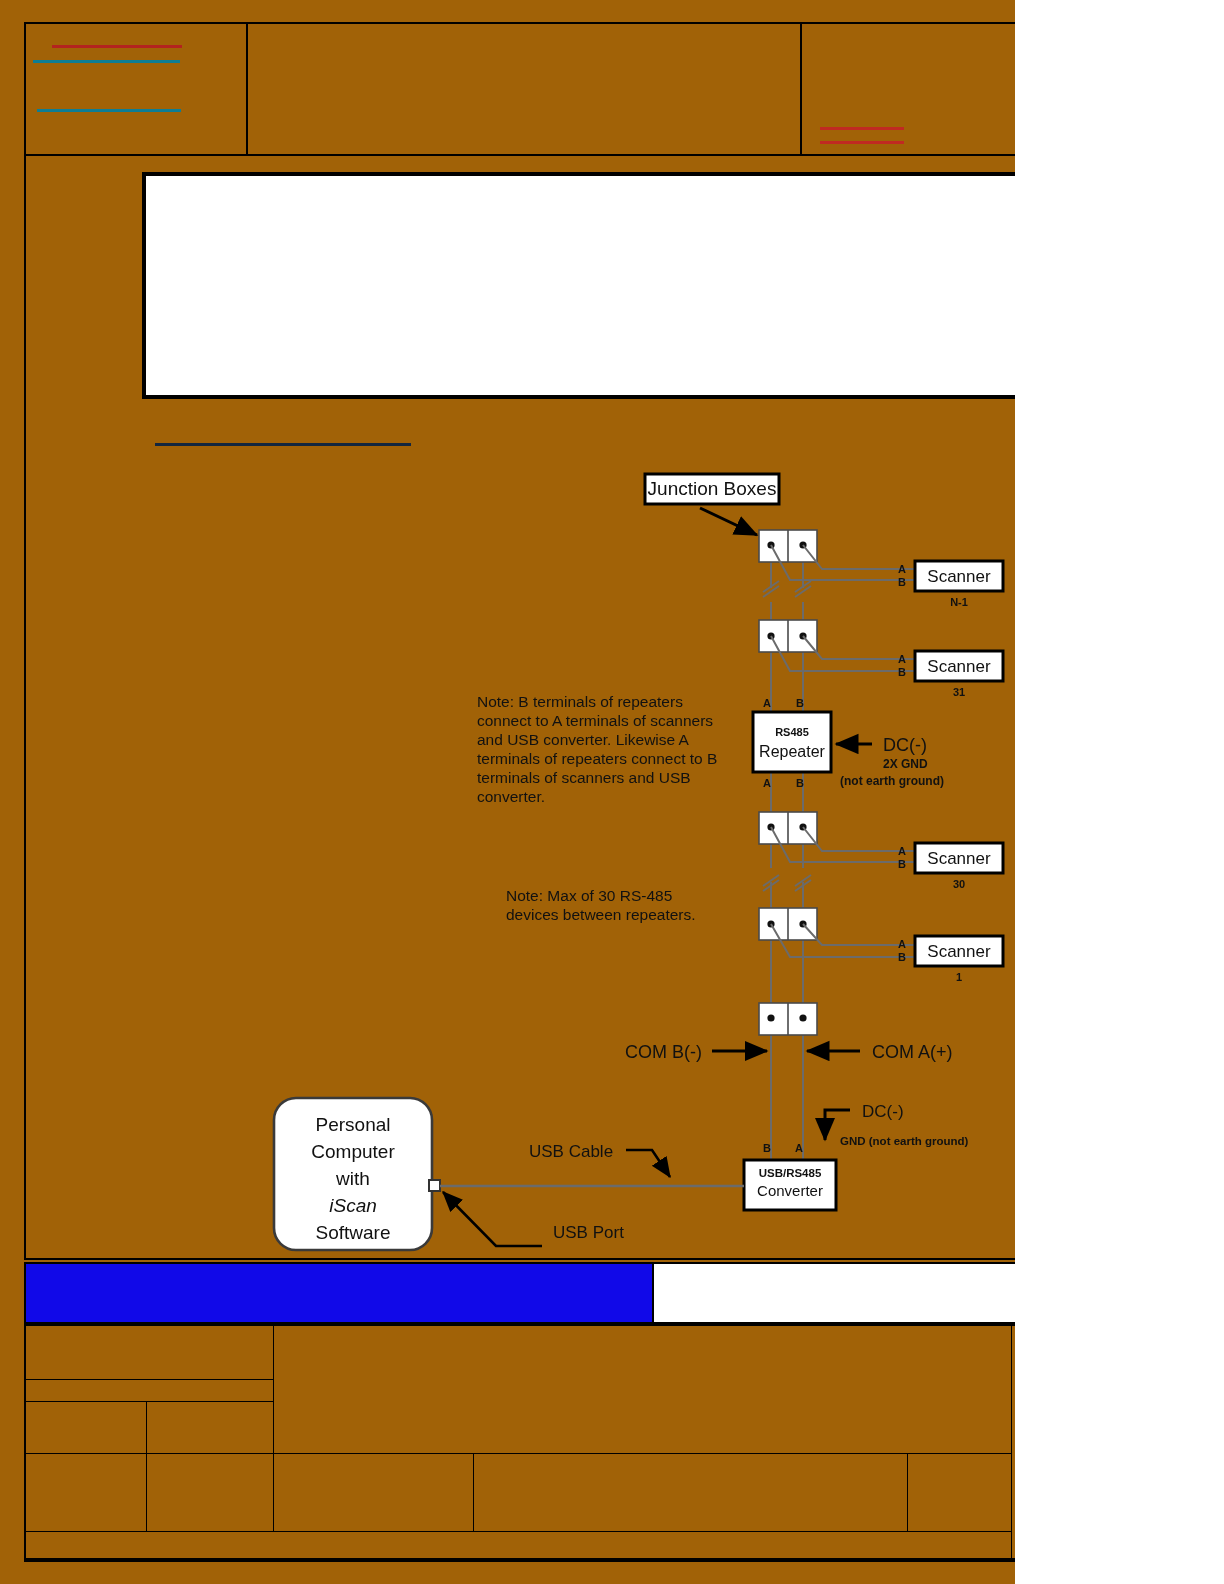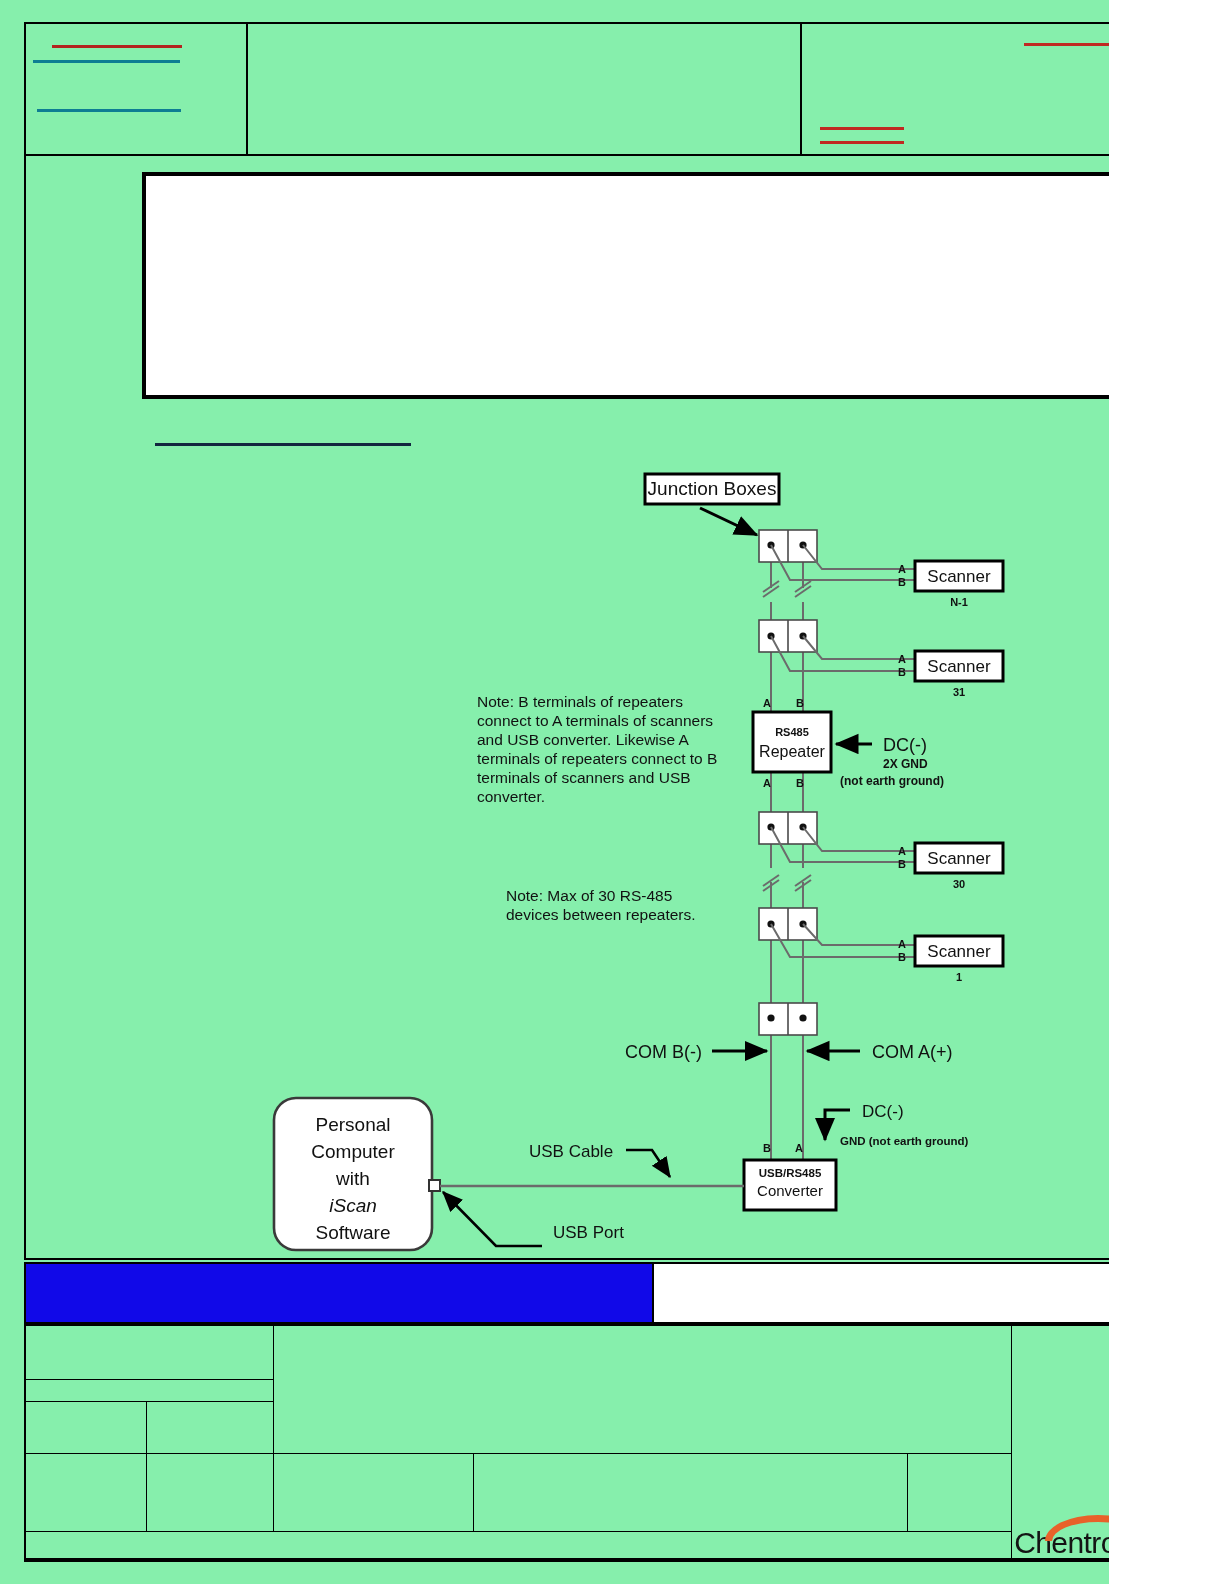--- a/index.html
+++ b/index.html
@@ -6,23 +6,23 @@
     margin: 0;
     padding: 0;
     background: #ffffff;
   }
   body {
     font-family: "Liberation Sans", sans-serif;
     color: #000000;
   }
   .page {
     position: relative;
-    width: 1109px;
+    width: 1015px;
     height: 1584px;
-    background: #86efac;
+    background: #a16207;
     overflow: hidden;
   }
 
   
   .header-table {
     position: absolute;
     left: 24px;
     top: 22px;
     width: 1156px;
     height: 134px;

